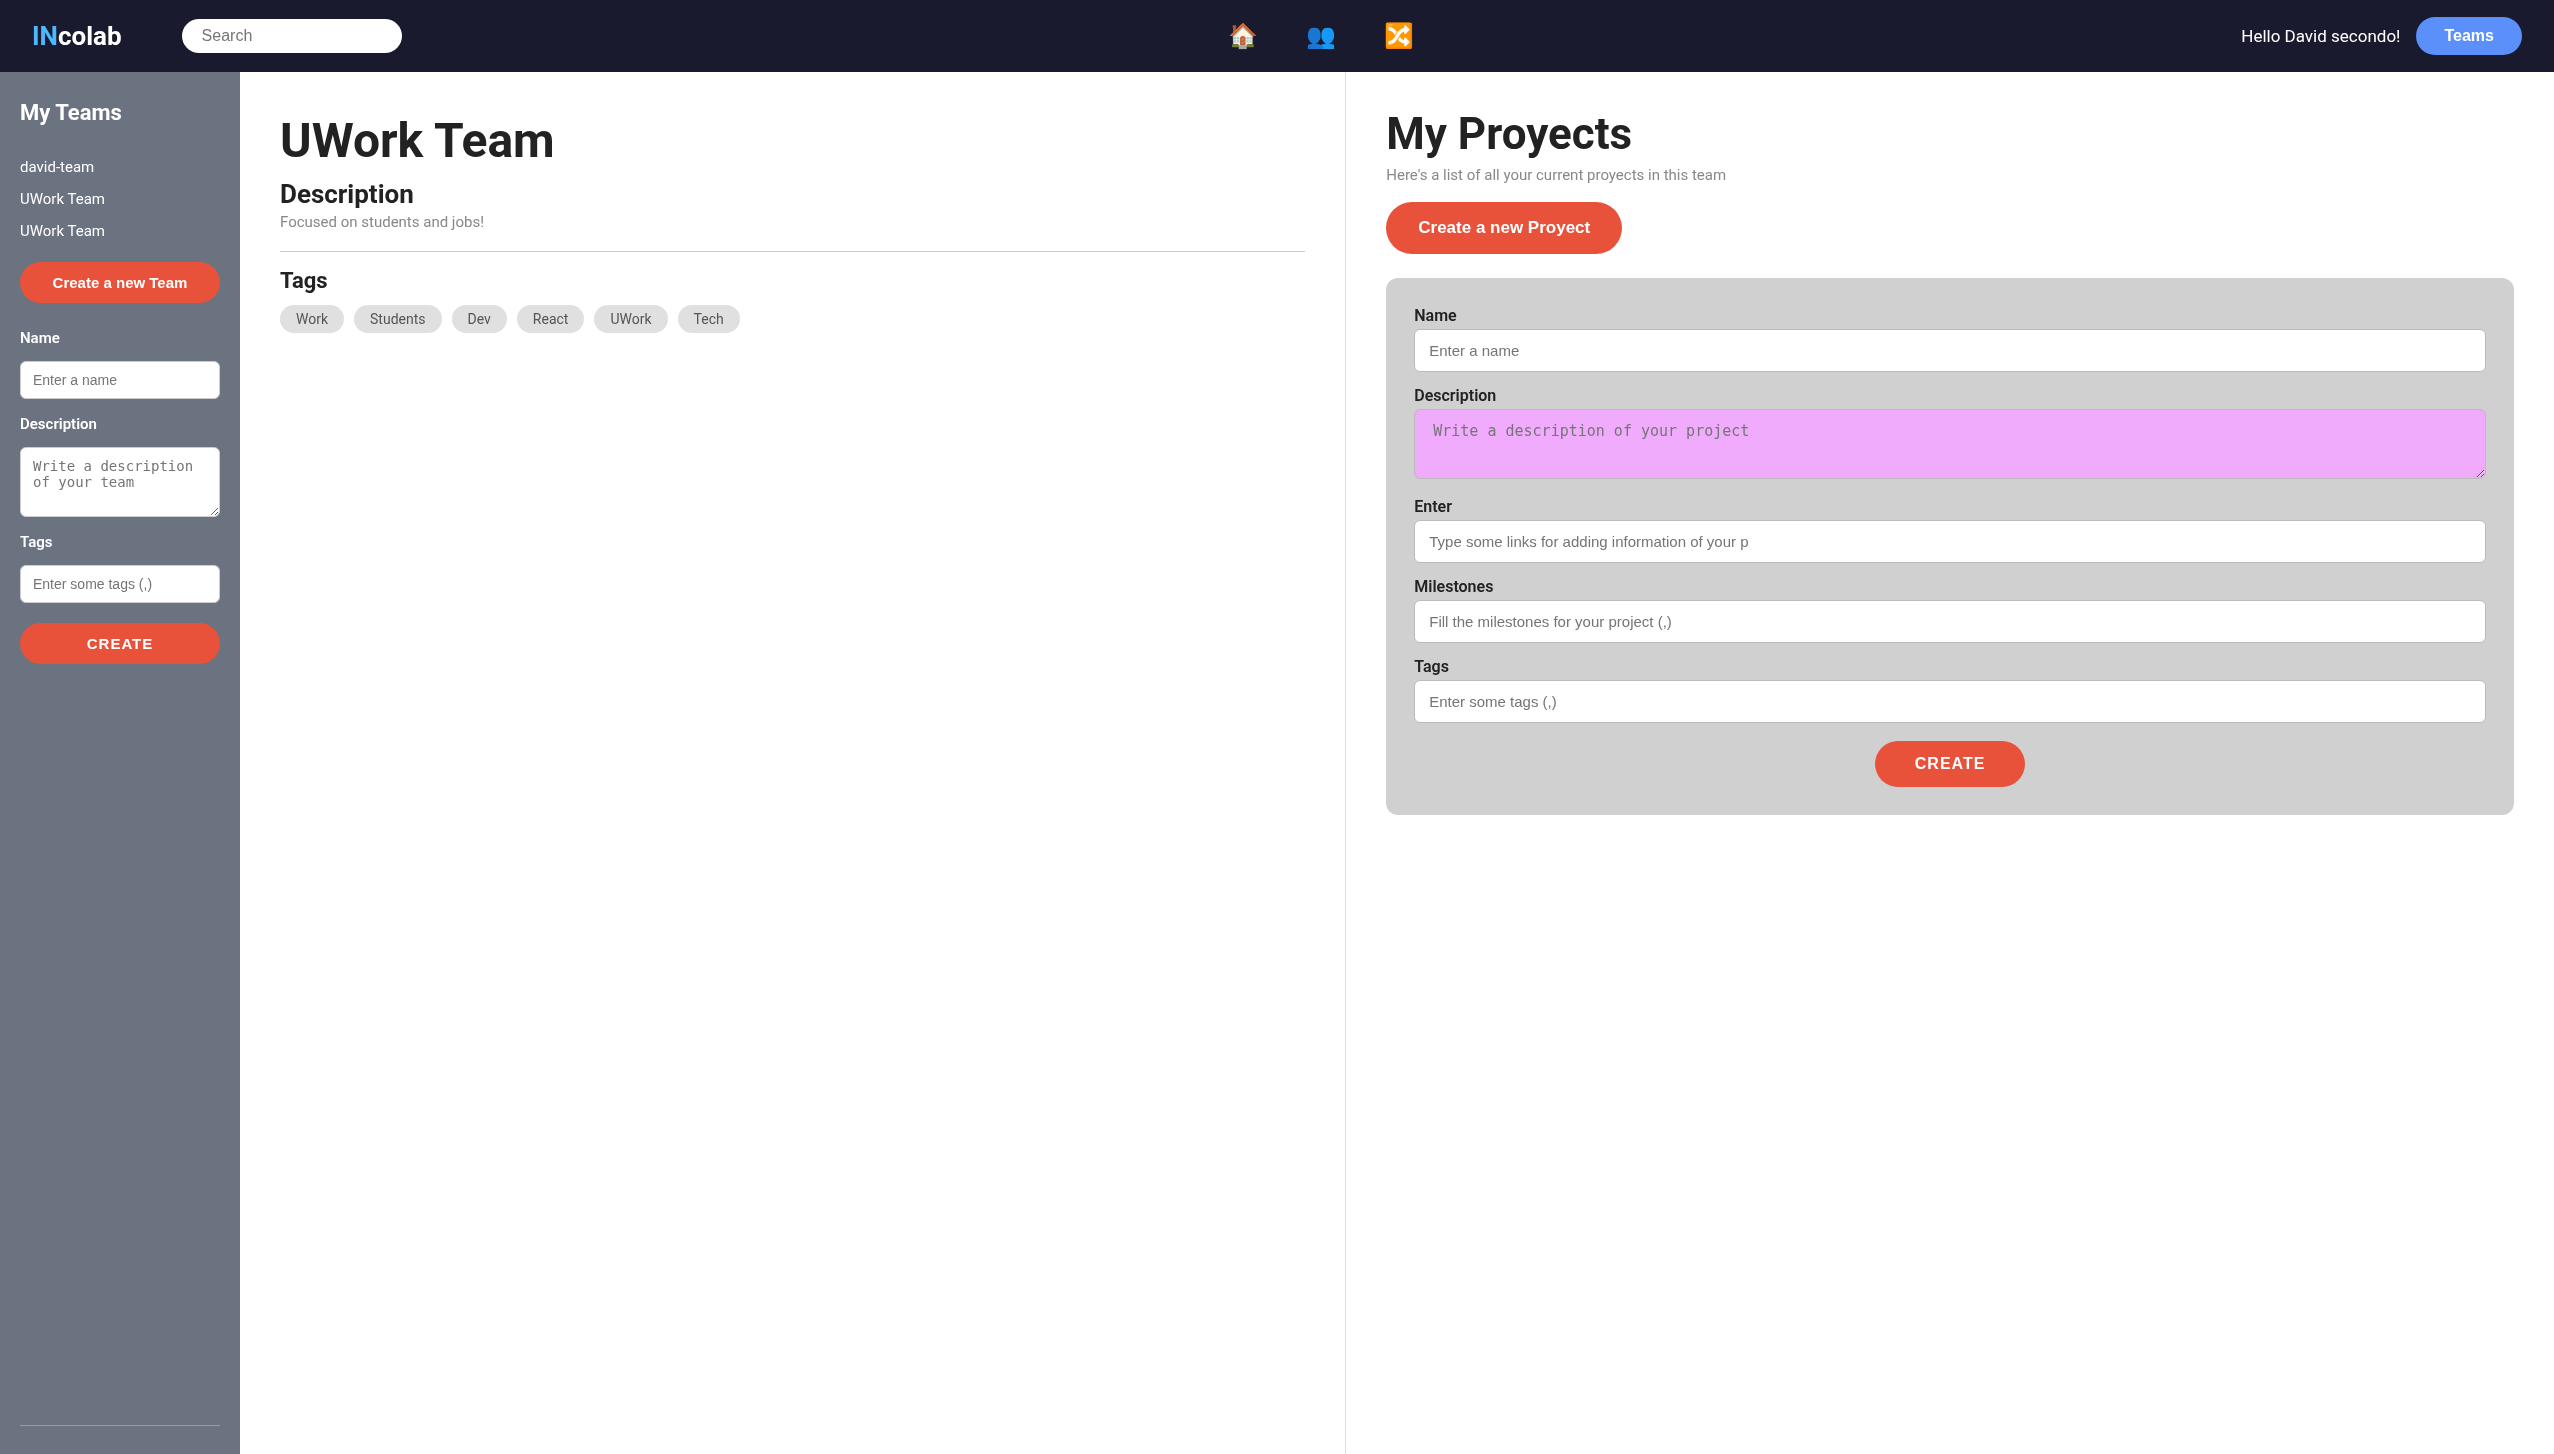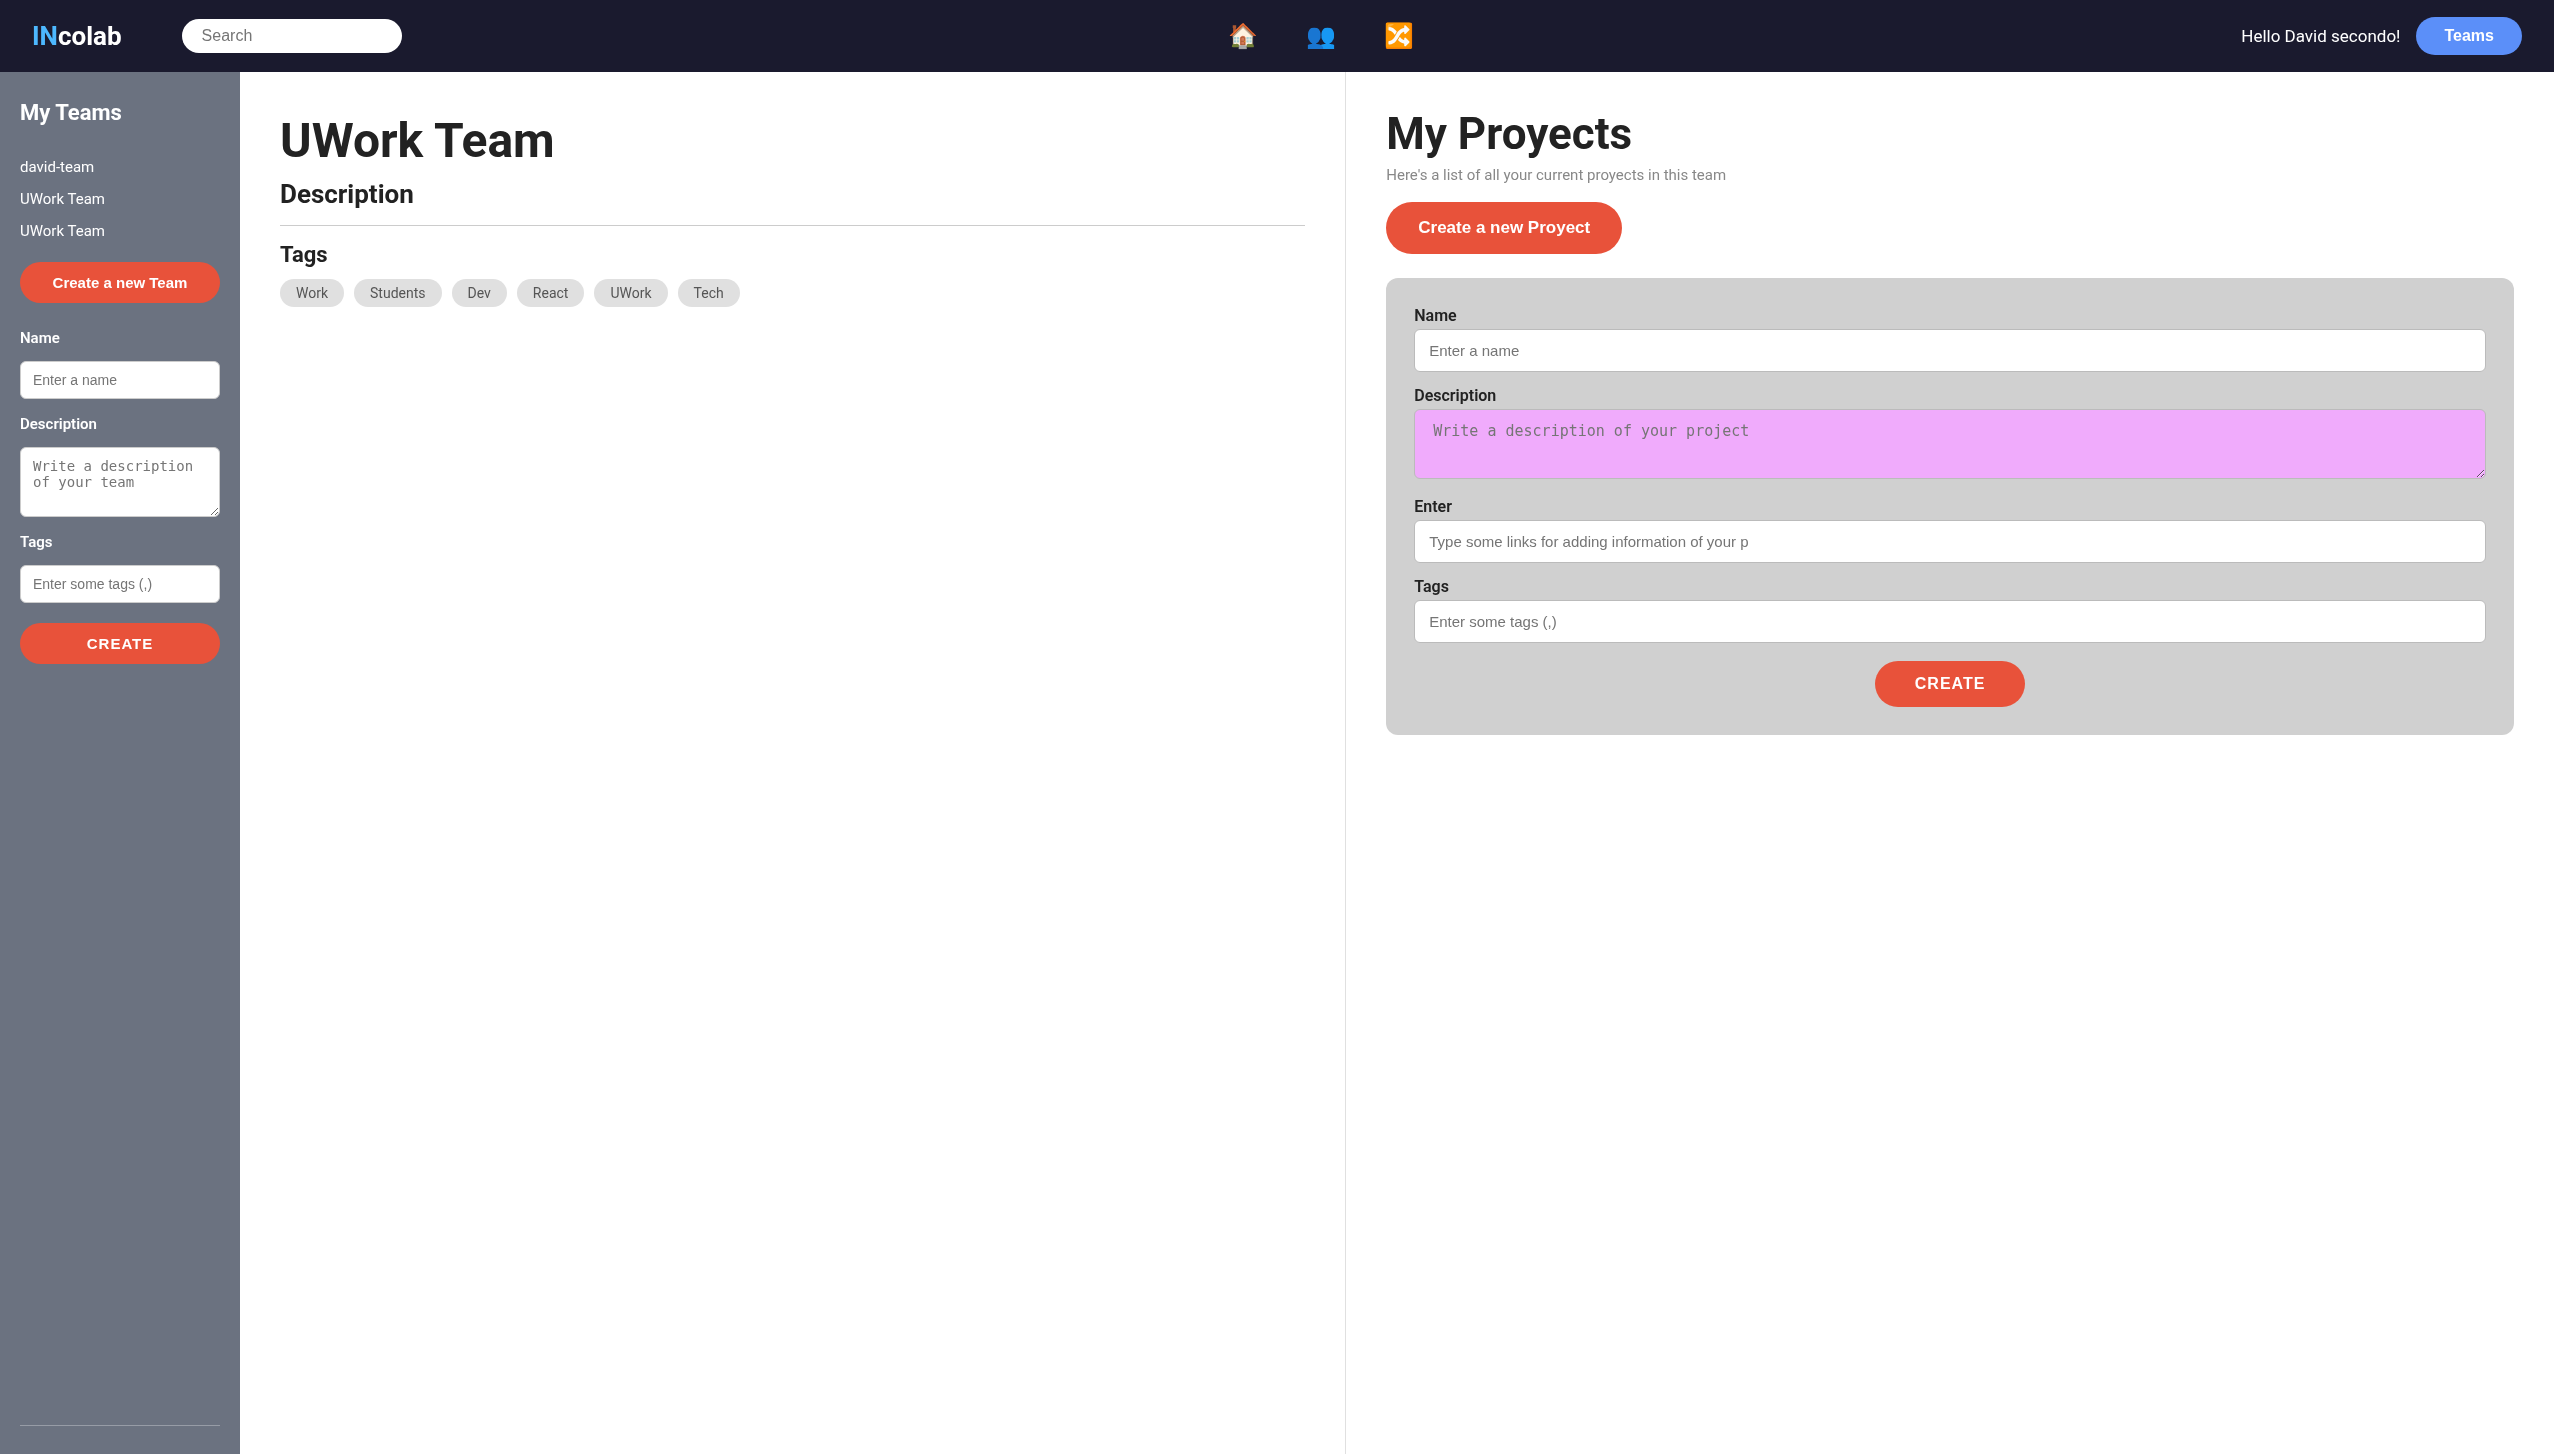--- a/index.html
+++ b/index.html
@@ -319,20 +319,21 @@
     <input class="sidebar-input" type="text" placeholder="Enter some tags (,)" style="">
 
     <button class="create-btn-small">CREATE</button>
 
     <hr class="sidebar-bottom-divider">
   </aside>
 
   <section class="team-detail">
     <div class="team-name">UWork Team</div>
     <div class="section-heading">Description</div>
+    <div class="team-description-text">Focused on students and jobs!</div>
     <hr class="team-divider">
     <div class="tags-section-title">Tags</div>
     <div class="tags-list">
       <span class="tag-chip">Work</span>
       <span class="tag-chip">Students</span>
       <span class="tag-chip">Dev</span>
       <span class="tag-chip">React</span>
       <span class="tag-chip">UWork</span>
       <span class="tag-chip">Tech</span>
     </div>
@@ -350,20 +351,24 @@
       </div>
       <div>
         <div class="form-label">Description</div>
         <textarea class="form-textarea" placeholder="Write a description of your project" style=""></textarea>
       </div>
       <div>
         <div class="form-label">Enter</div>
         <input class="form-input" type="text" placeholder="Type some links for adding information of your p" style="">
       </div>
       <div>
+        <div class="form-label">Milestones</div>
+        <input class="form-input" type="text" placeholder="Fill the milestones for your project (,)" style="">
+      </div>
+      <div>
         <div class="form-label">Tags</div>
         <input class="form-input" type="text" placeholder="Enter some tags (,)" style="">
       </div>
       <button class="form-create-btn">CREATE</button>
     </div>
   </section>
 
 </div>
 
 </body></html>

